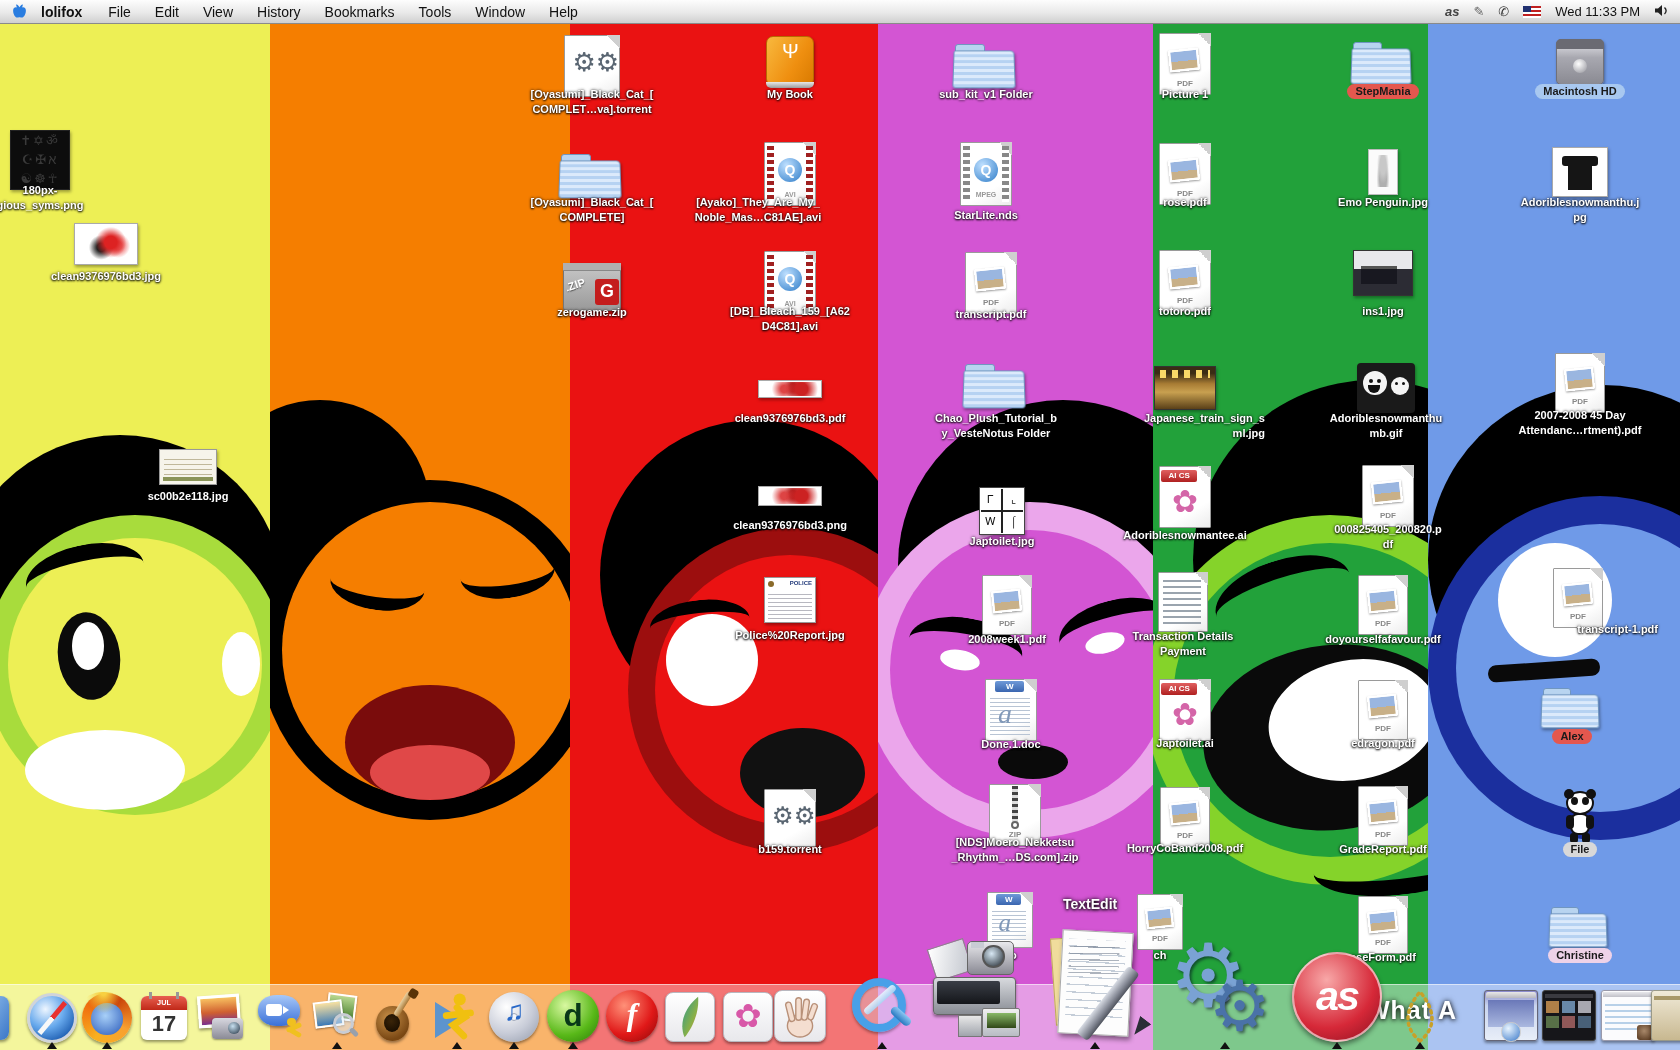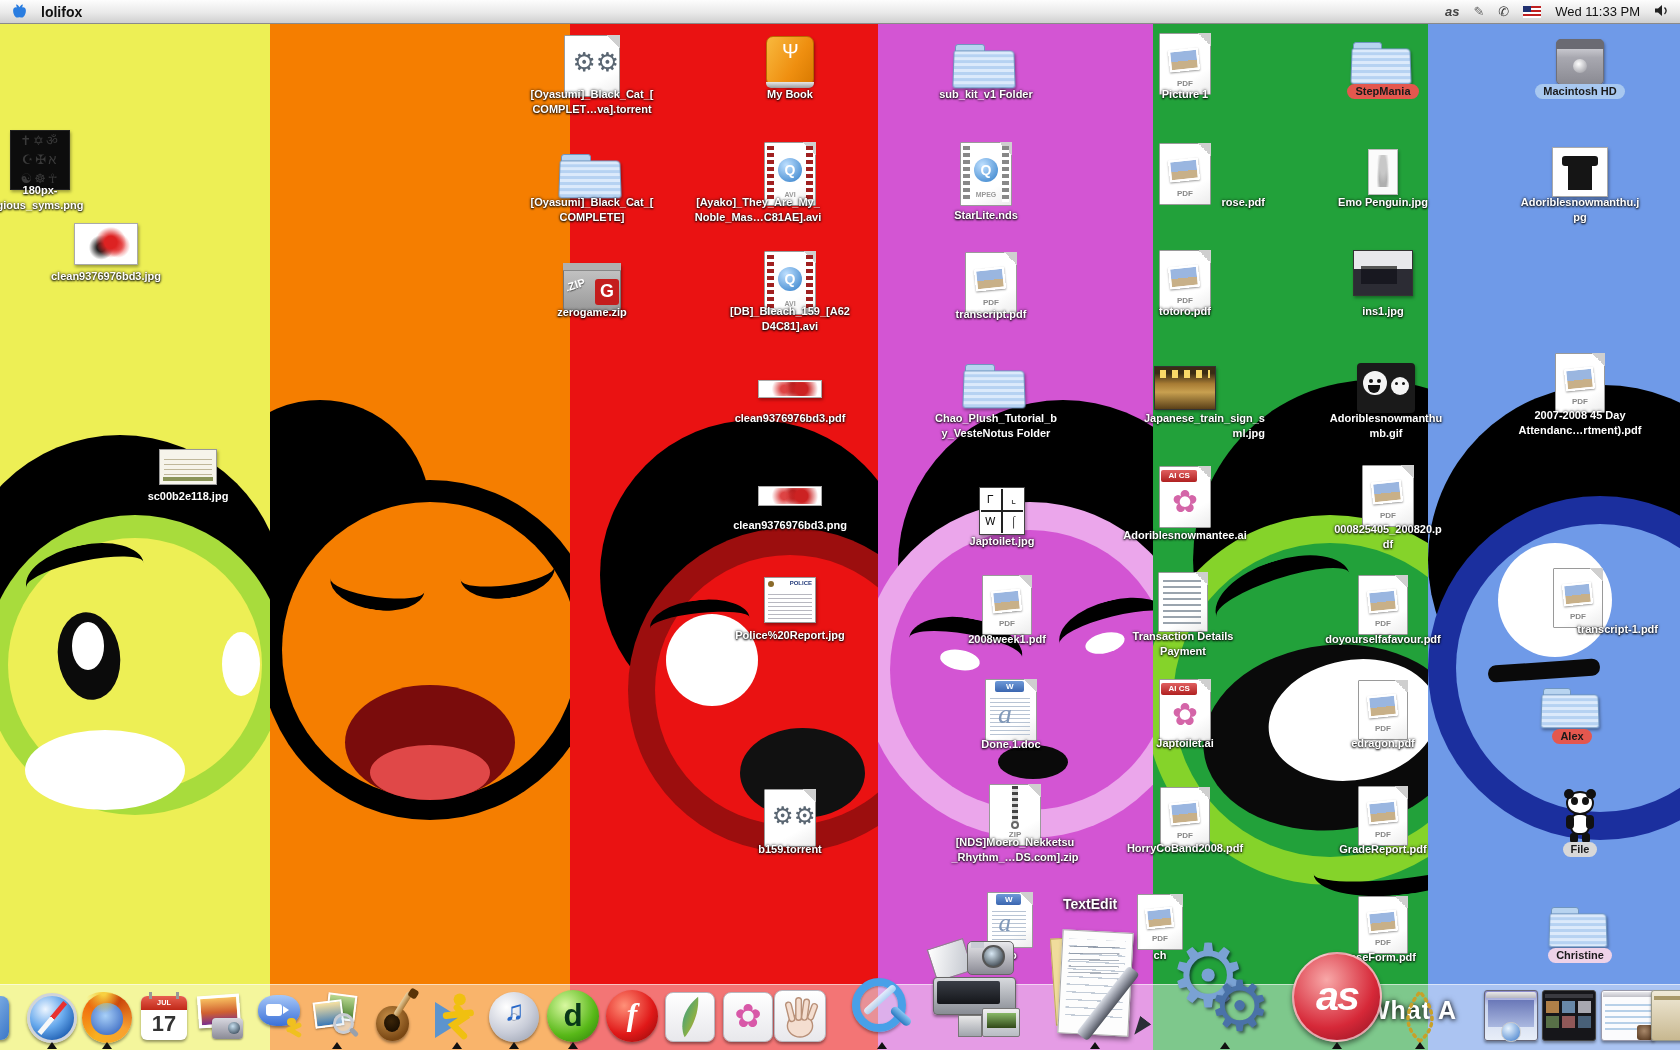--- a/index.html
+++ b/index.html
@@ -243,21 +243,21 @@
         <div style="position:absolute;left:10.4px;top:15.5px;width:30.159999999999997px;height:22.32px;background:linear-gradient(#9ab6e0 55%,#c8b088 55%);border:2px solid #fff;box-shadow:0 1px 2px rgba(0,0,0,.4);transform:rotate(-6deg);"></div>
         <div style="position:absolute;left:0px;top:46px;width:52px;height:12px;font-size:8px;color:#888;text-align:center;font-weight:bold;">PDF</div>
       </div>
       <div class="dl" style="left:1105px;top:87px;width:160px;">Picture 1</div>
       <div class="di" style="left:1159px;top:143px;width:52px;height:62px;">
         <div style="position:absolute;left:0px;top:0px;width:52px;height:62px;background:linear-gradient(150deg,#fff 70%,#ececec);border:1px solid #9a9a9a;border-radius:1px;box-shadow:1px 2px 3px rgba(0,0,0,.35);clip-path:polygon(0 0,calc(100% - 12px) 0,100% 12px,100% 100%,0 100%);"></div>
         <div style="position:absolute;left:39px;top:0px;width:13px;height:13px;background:linear-gradient(225deg,#cfcfcf 50%,transparent 50%);"></div>
         <div style="position:absolute;left:10.4px;top:15.5px;width:30.159999999999997px;height:22.32px;background:linear-gradient(#9ab6e0 55%,#c8b088 55%);border:2px solid #fff;box-shadow:0 1px 2px rgba(0,0,0,.4);transform:rotate(-6deg);"></div>
         <div style="position:absolute;left:0px;top:46px;width:52px;height:12px;font-size:8px;color:#888;text-align:center;font-weight:bold;">PDF</div>
       </div>
-      <div class="dl" style="left:1105px;top:195px;width:160px;text-align:right;">rose.pdf</div>
+      <div class="dl" style="left:1105px;top:195px;width:160px;">rose.pdf</div>
       <div class="di" style="left:1159px;top:250px;width:52px;height:62px;">
         <div style="position:absolute;left:0px;top:0px;width:52px;height:62px;background:linear-gradient(150deg,#fff 70%,#ececec);border:1px solid #9a9a9a;border-radius:1px;box-shadow:1px 2px 3px rgba(0,0,0,.35);clip-path:polygon(0 0,calc(100% - 12px) 0,100% 12px,100% 100%,0 100%);"></div>
         <div style="position:absolute;left:39px;top:0px;width:13px;height:13px;background:linear-gradient(225deg,#cfcfcf 50%,transparent 50%);"></div>
         <div style="position:absolute;left:10.4px;top:15.5px;width:30.159999999999997px;height:22.32px;background:linear-gradient(#9ab6e0 55%,#c8b088 55%);border:2px solid #fff;box-shadow:0 1px 2px rgba(0,0,0,.4);transform:rotate(-6deg);"></div>
         <div style="position:absolute;left:0px;top:46px;width:52px;height:12px;font-size:8px;color:#888;text-align:center;font-weight:bold;">PDF</div>
       </div>
       <div class="dl" style="left:1105px;top:304px;width:160px;">totoro.pdf</div>
       <div class="di" style="left:1154px;top:366px;width:62px;height:44px;">
         <div style="position:absolute;left:0px;top:0px;width:62px;height:44px;background:linear-gradient(#3a2c14 15%,#a87c34 40%,#c8a050 60%,#5a4018);border:1px solid #333;box-shadow:1px 2px 3px rgba(0,0,0,.35);"></div>
         <div style="position:absolute;left:6px;top:4px;width:50px;height:8px;background:repeating-linear-gradient(90deg,#f8d868 0 6px,transparent 6px 12px);"></div>
@@ -423,20 +423,21 @@
       <div class="dl" style="left:1140px;top:948px;width:40px;">ch</div>
     </div>
 
   <div id="menubar">
     <span class="mi" style="padding:0 8px 0 12px;">
       <svg width="15" height="17" viewBox="0 0 16 17" style="vertical-align:-3px">
           <path fill="#2a7de0" d="M8 4c1-2.5 3-3 3.5-3 0 0 .2 2-1 3.2 2-.8 4.3.3 4.3 3.3 0 4-2.2 7.5-4.3 7.5-1 0-1.5-.5-2.5-.5s-1.5.5-2.5.5C3.4 15 1.2 11.5 1.2 7.5c0-3 2.3-4.1 4.3-3.3C4.3 3 4.5 1 4.5 1 5 1 7 1.5 8 4z"></path>
         </svg>
     </span>
     <span class="appname">lolifox</span>
+    <span id="menus"><span class="mi">File</span><span class="mi">Edit</span><span class="mi">View</span><span class="mi">History</span><span class="mi">Bookmarks</span><span class="mi">Tools</span><span class="mi">Window</span><span class="mi">Help</span></span>
     <span class="spacer"></span>
     <span class="right">
       <span style="font-weight:bold;font-style:italic;color:#444;font-size:13px;">as</span>
       <span style="color:#666;font-size:13px;">✎</span>
       <span style="color:#333;font-size:13px;">✆</span>
       <span style="display:inline-block;width:18px;height:12px;background:repeating-linear-gradient(#c02020 0 2px,#fff 2px 4px);position:relative;">
         <span style="position:absolute;left:0;top:0;width:8px;height:6px;background:#203070;display:block;"></span>
       </span>
       <span style="font-size:13px;">Wed 11:33 PM</span>
       <span>

